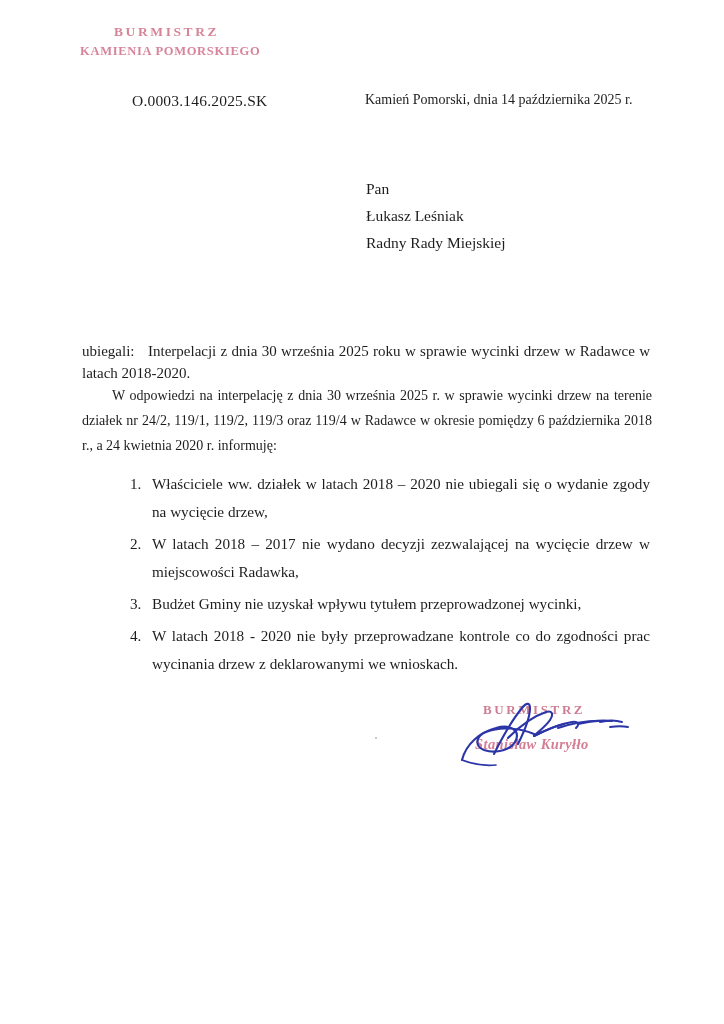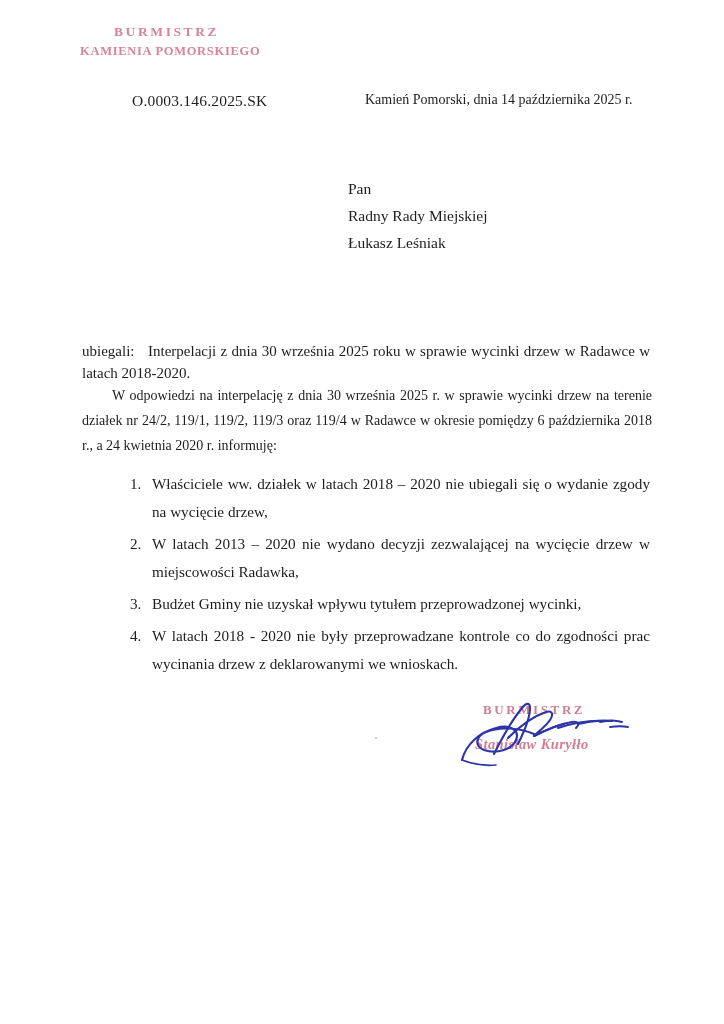--- a/index.html
+++ b/index.html
@@ -70,21 +70,21 @@
   }
 
   
   .addressee {
     position: absolute;
     left: 348px;
     top: 175px;
     font-size: 15.5px;
     line-height: 27px;
   }
-  .addressee div { white-space: nowrap; }
+  .addressee div { white-space: nowrap; margin-left: 18px; }
 
   
   .subject {
     position: absolute;
     left: 82px;
     top: 340px;
     width: 568px;
     font-size: 15px;
     line-height: 22px;
   }
@@ -191,34 +191,34 @@
     <div class="stamp-line stamp-line-1">BURMISTRZ</div>
     <div class="stamp-line stamp-line-2">KAMIENIA POMORSKIEGO</div>
   </div>
 
   <div class="ref-no">O.0003.146.2025.SK</div>
 
   <div class="place-date">Kamień Pomorski, dnia 14 października 2025 r.</div>
 
   <div class="addressee">
     <div>Pan</div>
+    <div>Łukasz Leśniak</div>
     <div>Radny Rady Miejskiej</div>
-    <div>Łukasz Leśniak</div>
   </div>
 
   <div class="subject">
     <span class="subject-label">ubiegali:</span>
     <div class="subject-text">Interpelacji z dnia 30 września 2025 roku w sprawie wycinki drzew w Radawce w latach 2018-2020.</div>
   </div>
 
   <div class="body-par">W odpowiedzi na interpelację z dnia 30 września 2025 r. w sprawie wycinki drzew na terenie działek nr 24/2, 119/1, 119/2, 119/3 oraz 119/4  w Radawce w okresie pomiędzy 6 października 2018 r., a 24 kwietnia 2020 r. informuję:</div>
 
   <ul class="points" id="points-list">
       <li><span class="marker">1.</span><span>Właściciele ww. działek w latach 2018 – 2020 nie ubiegali się o wydanie zgody na wycięcie drzew,</span></li>
-      <li><span class="marker">2.</span><span>W latach 2013 – 2020 nie wydano decyzji zezwalającej na wycięcie drzew w miejscowości Radawka,</span></li>
+      <li><span class="marker">2.</span><span>W latach 2018 – 2017 nie wydano decyzji zezwalającej na wycięcie drzew w miejscowości Radawka,</span></li>
       <li><span class="marker">3.</span><span>Budżet Gminy nie uzyskał wpływu tytułem przeprowadzonej wycinki,</span></li>
       <li><span class="marker">4.</span><span>W latach 2018 - 2020 nie były przeprowadzane kontrole co do zgodności prac wycinania drzew z deklarowanymi we wnioskach.</span></li>
     </ul>
 
   <div class="speck"></div>
 
   <div class="signature">
     <div class="sig-stamp-title">BURMISTRZ</div>
     <div class="sig-stamp-name">Stanisław Kuryłło</div>
     <svg class="sig-ink" viewBox="0 0 200 80">

